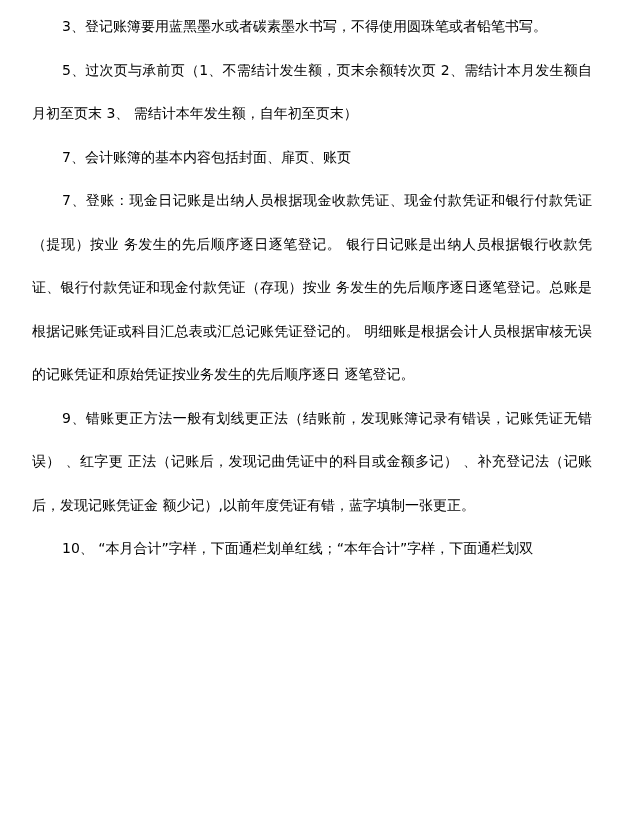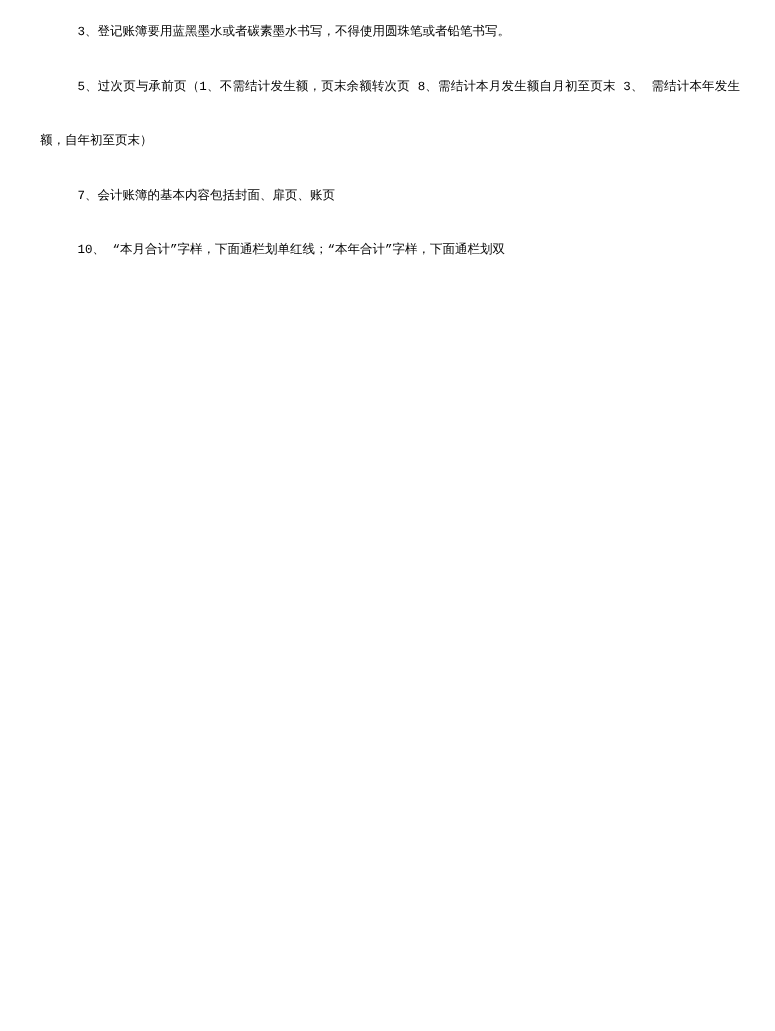--- a/index.html
+++ b/index.html
@@ -15,31 +15,32 @@
       font-family: "DejaVu Sans", "Liberation Sans", sans-serif;
       color: #000000;
     }
     .doc {
       position: absolute;
       left: 32px;
       top: 5px;
       width: 560px;
     }
     .para {
-      font-size: 10px;
+      font-size: 14px;
       line-height: 43.5px;
       margin: 0;
       text-indent: 30px;
       text-align: justify;
       white-space: normal;
       word-break: break-all;
-      font-family: Liberation Mono, monospace;
     }
   </style>
 </head>
 <body>
 
 <div class="doc">
   <p class="para">3、登记账簿要用蓝黑墨水或者碳素墨水书写，不得使用圆珠笔或者铅笔书写。</p>
-  <p class="para">5、过次页与承前页（1、不需结计发生额，页末余额转次页  8、需结计本月发生额自月初至页末  3、 需结计本年发生额，自年初至页末）</p>
+  <p class="para">5、过次页与承前页（1、不需结计发生额，页末余额转次页  2、需结计本月发生额自月初至页末  3、 需结计本年发生额，自年初至页末）</p>
   <p class="para">7、会计账簿的基本内容包括封面、扉页、账页</p>
+  <p class="para">7、登账：现金日记账是出纳人员根据现金收款凭证、现金付款凭证和银行付款凭证（提现）按业 务发生的先后顺序逐日逐笔登记。 银行日记账是出纳人员根据银行收款凭证、银行付款凭证和现金付款凭证（存现）按业 务发生的先后顺序逐日逐笔登记。总账是根据记账凭证或科目汇总表或汇总记账凭证登记的。 明细账是根据会计人员根据审核无误的记账凭证和原始凭证按业务发生的先后顺序逐日 逐笔登记。</p>
+  <p class="para">9、错账更正方法一般有划线更正法（结账前，发现账簿记录有错误，记账凭证无错误） 、红字更 正法（记账后，发现记曲凭证中的科目或金额多记） 、补充登记法（记账后，发现记账凭证金 额少记）,以前年度凭证有错，蓝字填制一张更正。</p>
   <p class="para">10、 “本月合计”字样，下面通栏划单红线；“本年合计”字样，下面通栏划双</p>
 </div>
 
 </body></html>

